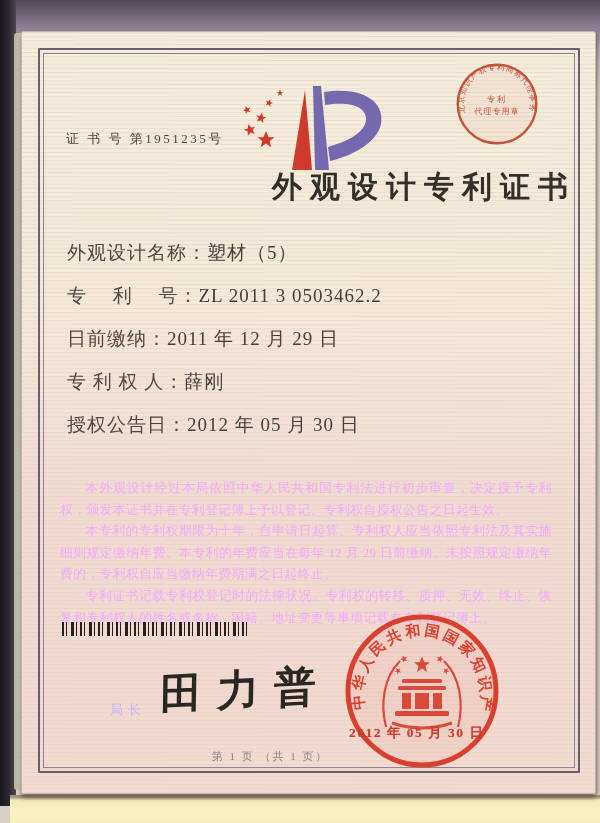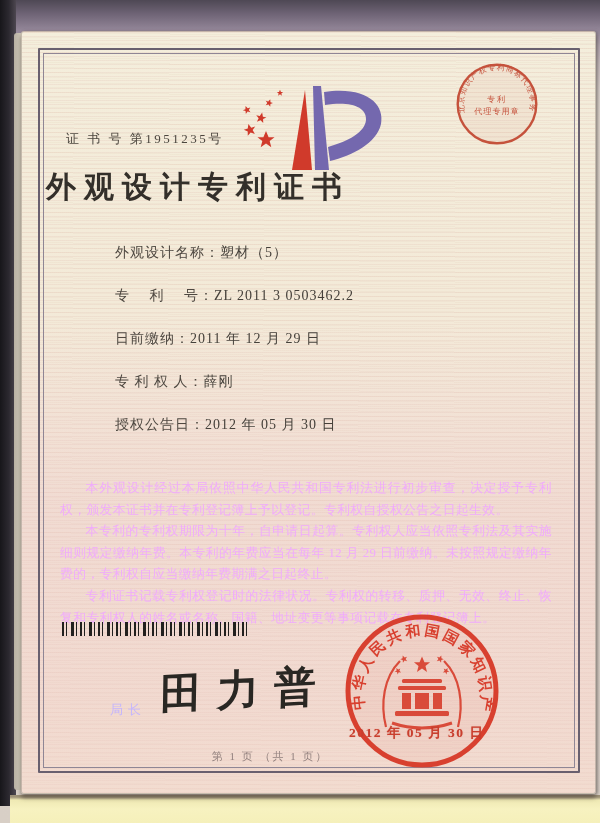--- a/index.html
+++ b/index.html
@@ -53,27 +53,27 @@
   }
   .frame::after{
     content:"";position:absolute;inset:3px;border:1px solid #8f8695;
   }
   
   .cert-no{
     position:absolute;left:66px;top:84px;
     font-size:13px;letter-spacing:2.5px;color:#4c463f;margin-top:46px;
   }
   .title{
-    position:absolute;left:38px;top:167px;width:538px;text-align:left;
+    position:absolute;left:38px;top:167px;width:538px;text-align:right;
     font-size:30px;font-weight:bold;letter-spacing:8px;text-indent:8px;color:#332f2a;
   }
   .fields{
     position:absolute;left:67px;top:246px;display:flex;flex-direction:column;gap:29px;
   }
-  .field{font-size:14px;color:#4e4841;letter-spacing:1px;height:14px;line-height:14px;margin-left:48px;}
+  .field{font-size:19px;color:#4e4841;letter-spacing:1px;height:14px;line-height:14px;}
   .field .val{color:#45403a;}
   .body-text{
     position:absolute;left:60px;top:478px;width:492px;color:#f0abfc;
   }
   .body-text p{
     margin:0;font-size:12.8px;line-height:21.6px;text-align:justify;text-indent:2em;
     letter-spacing:.4px;
   }
   .barcode{
     position:absolute;left:62px;top:622px;width:189px;height:14px;

